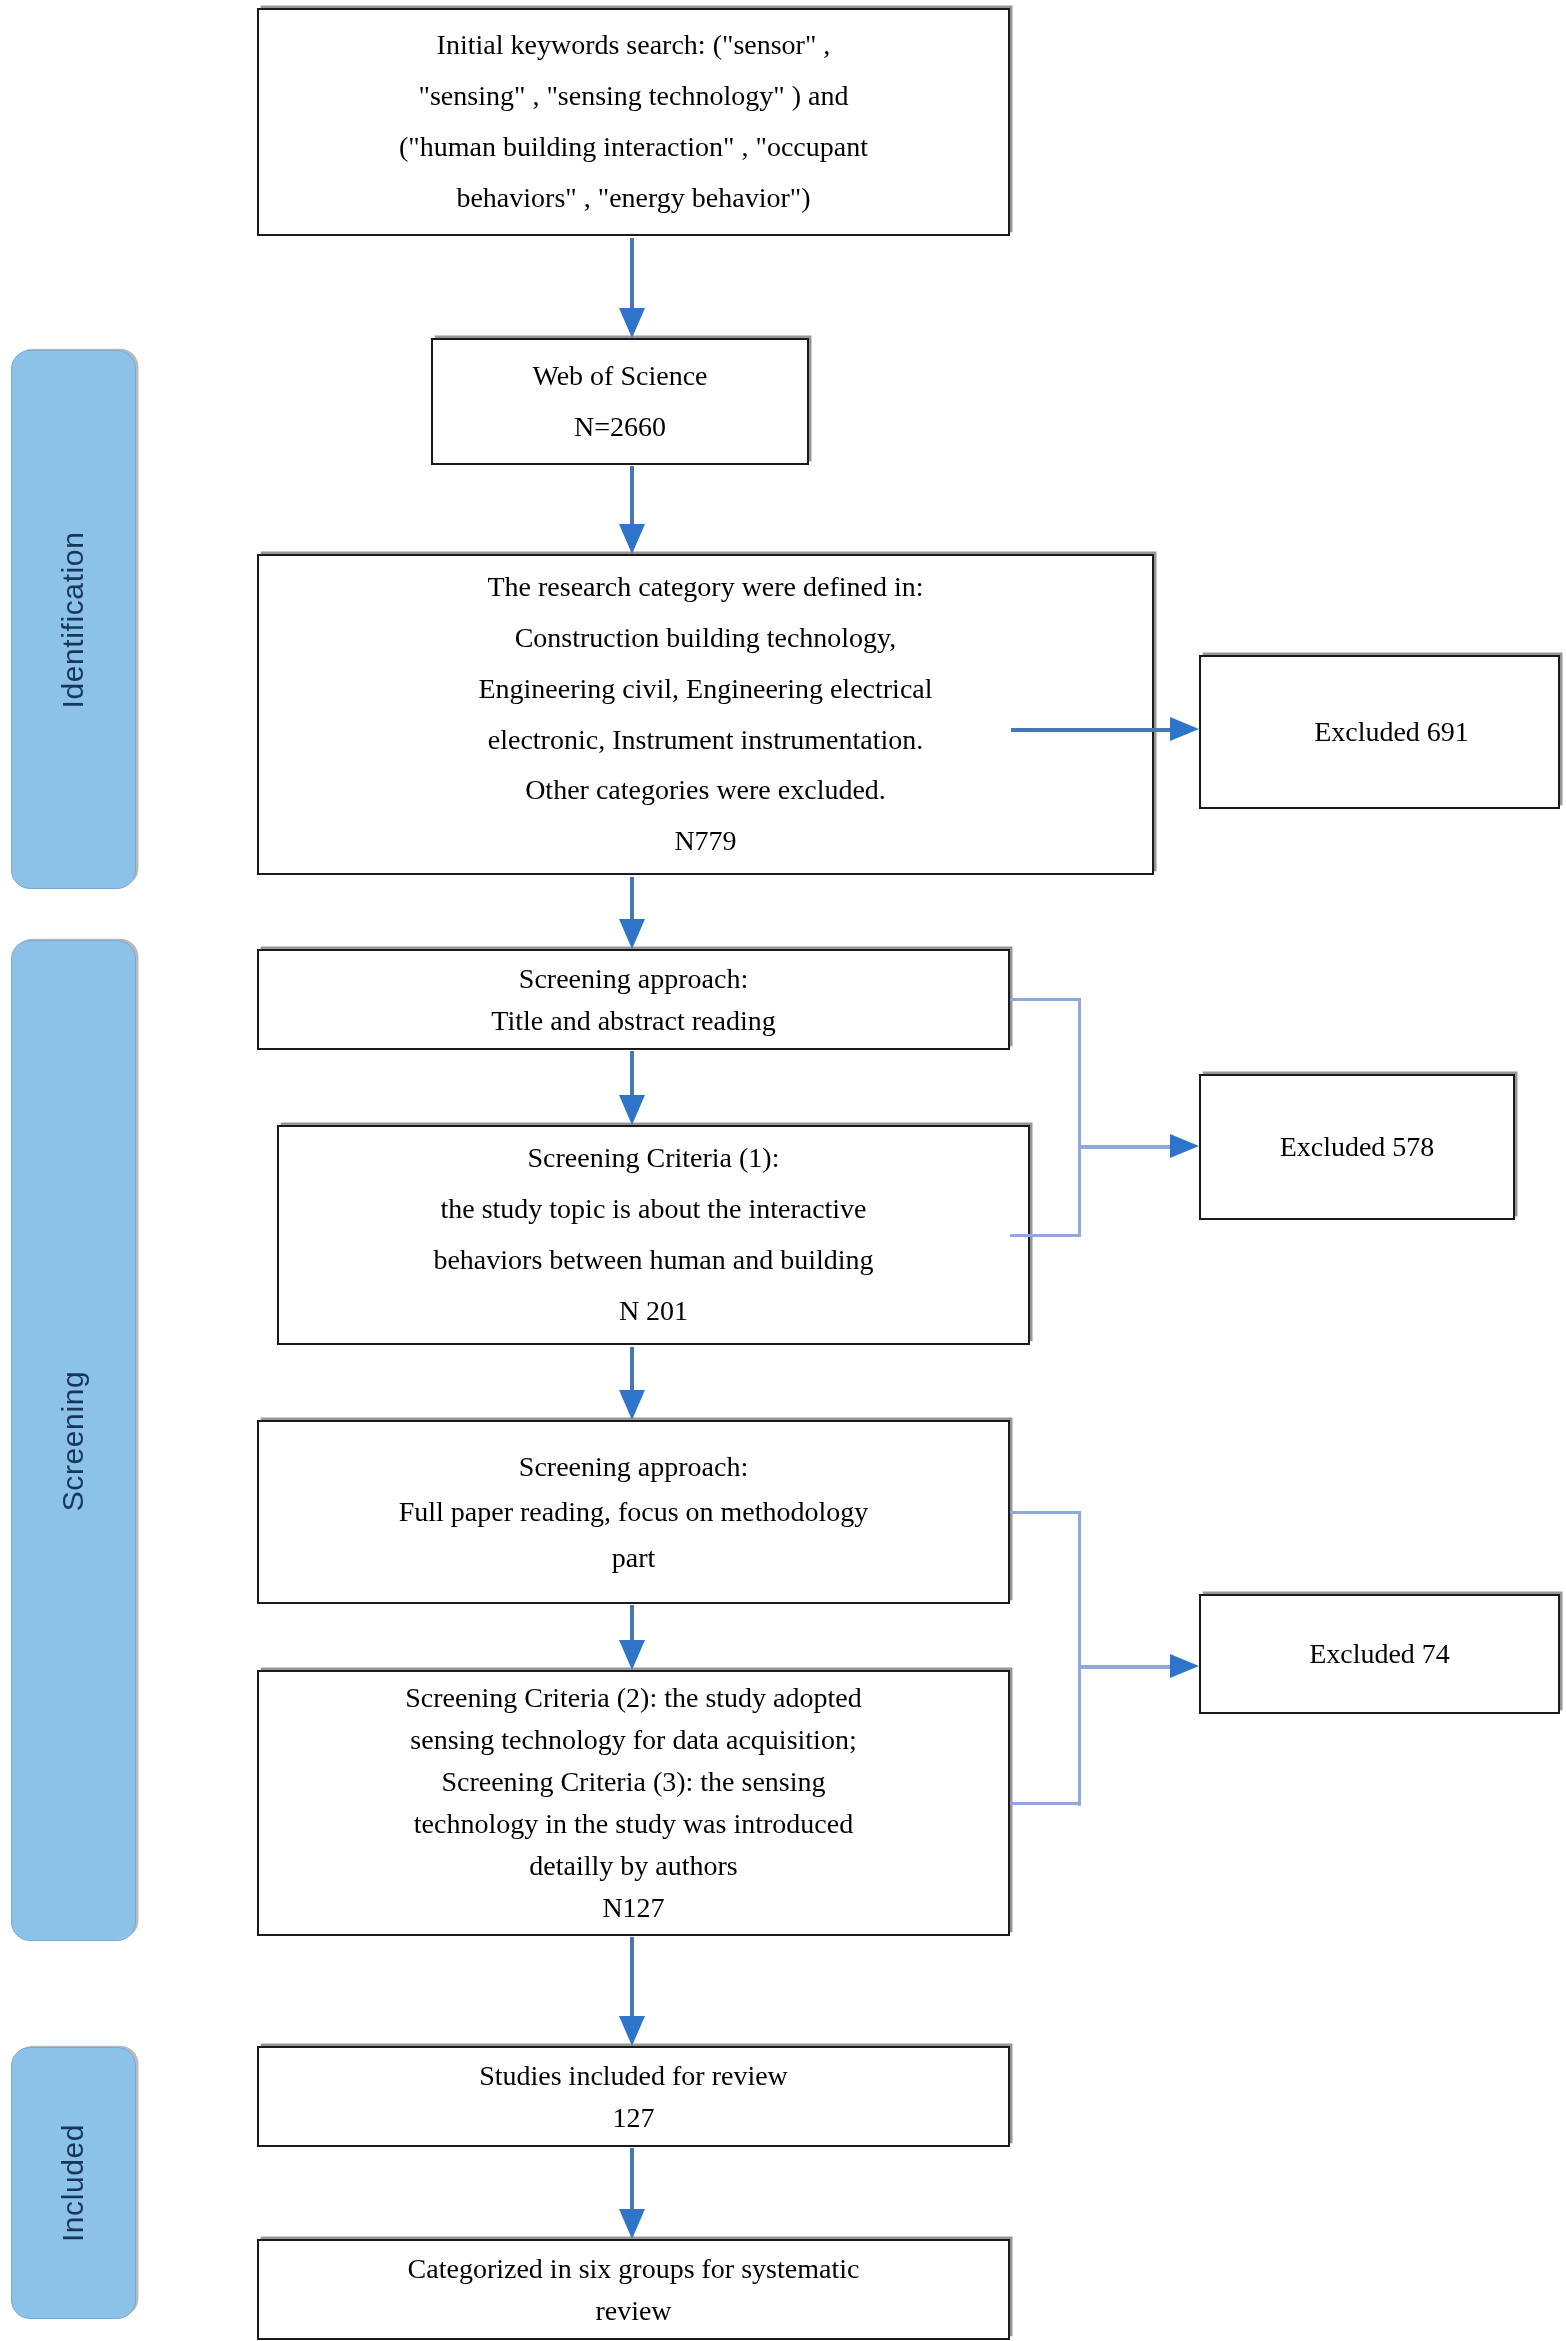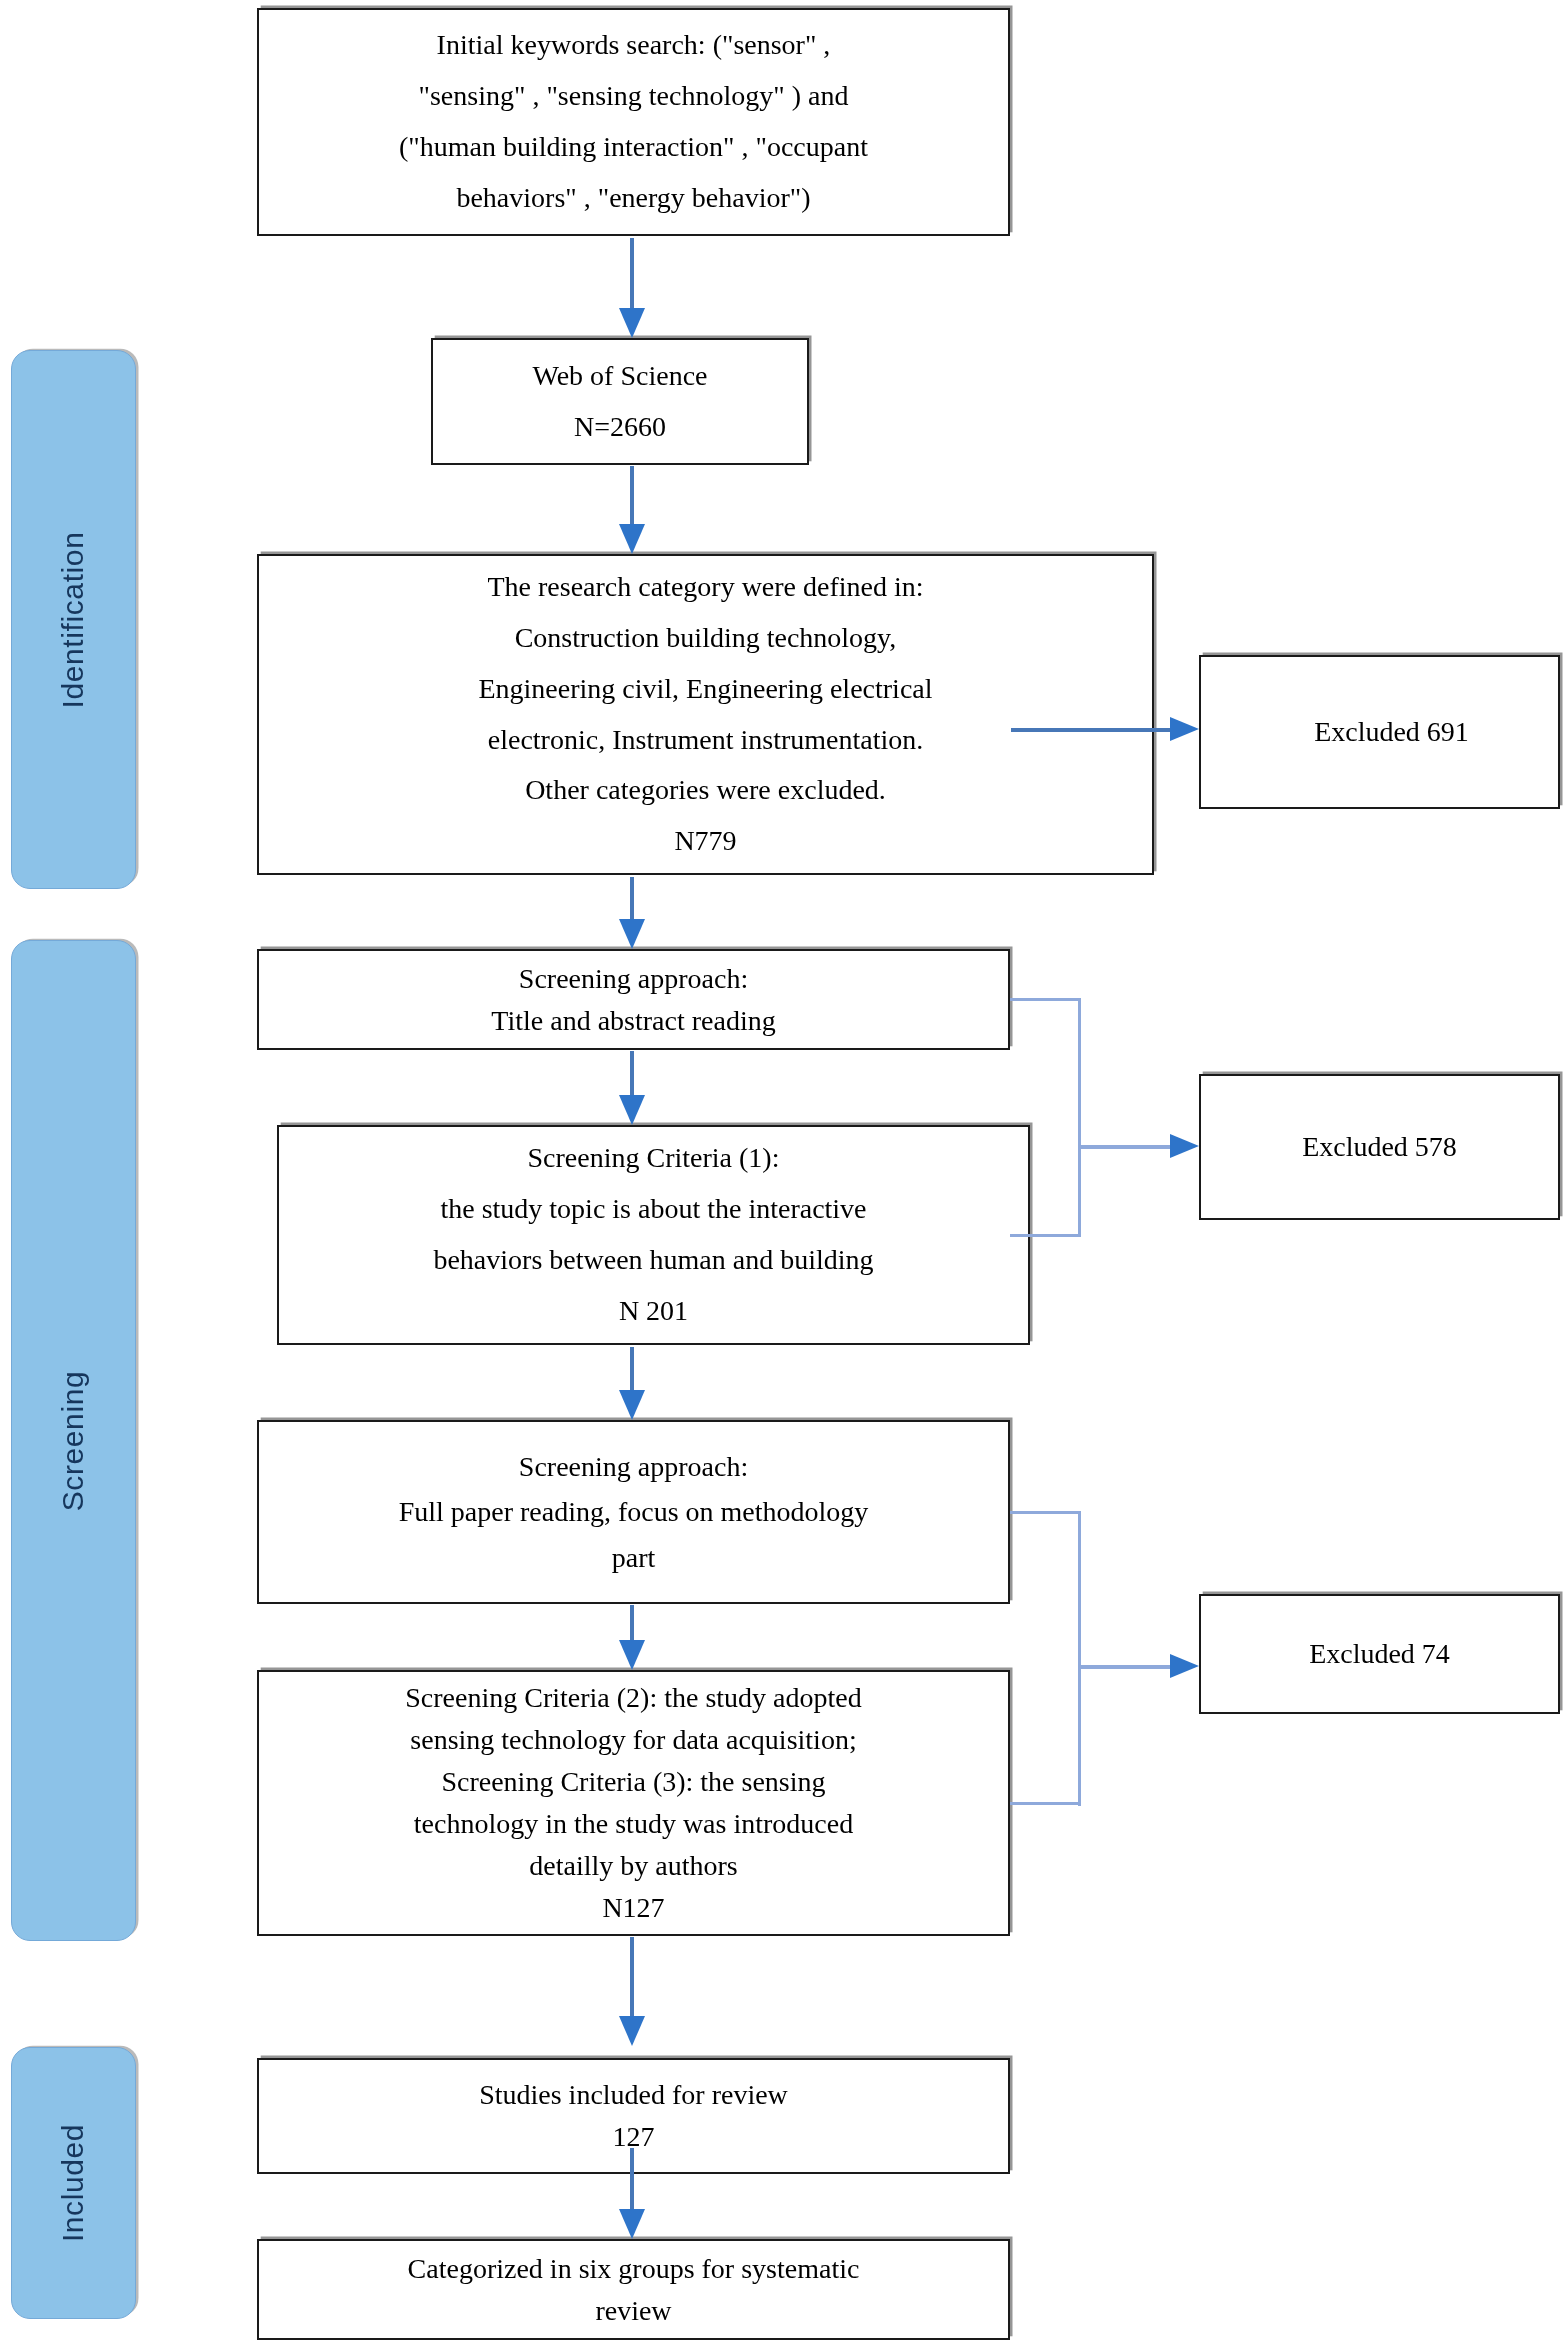--- a/index.html
+++ b/index.html
@@ -94,34 +94,34 @@
 
   <div class="fbox lh-tight" style="left:257px;top:1670px;width:753px;height:266px;">
     <div class="box-text">Screening Criteria (2): the study adopted
 sensing technology for data acquisition;
 Screening Criteria (3): the sensing
 technology in the study was introduced
 detailly  by  authors
 N127</div>
   </div>
 
-  <div class="fbox lh-tight" style="left:257px;top:2046px;width:753px;height:116px;margin-top:12px;">
+  <div class="fbox lh-tight" style="left:257px;top:2046px;width:753px;height:101px;">
     <div class="box-text">Studies included for review
 127</div>
   </div>
 
   <div class="fbox lh-tight" style="left:257px;top:2239px;width:753px;height:101px;">
     <div class="box-text">Categorized in six groups for systematic
 review</div>
   </div>
 
   <div class="fbox" style="left:1199px;top:655px;width:361px;height:154px;padding-left:24px;">
     <div class="box-text">Excluded 691</div>
   </div>
-  <div class="fbox" style="left:1199px;top:1074px;width:361px;height:146px;">
+  <div class="fbox" style="left:1199px;top:1074px;width:316px;height:146px;">
     <div class="box-text">Excluded 578</div>
   </div>
   <div class="fbox" style="left:1199px;top:1594px;width:361px;height:120px;">
     <div class="box-text">Excluded 74</div>
   </div>
 
   <div class="varrow" style="left:617px;top:238px;height:100px;">
       <div class="shaft"></div>
       <div class="head"></div>
     </div>

